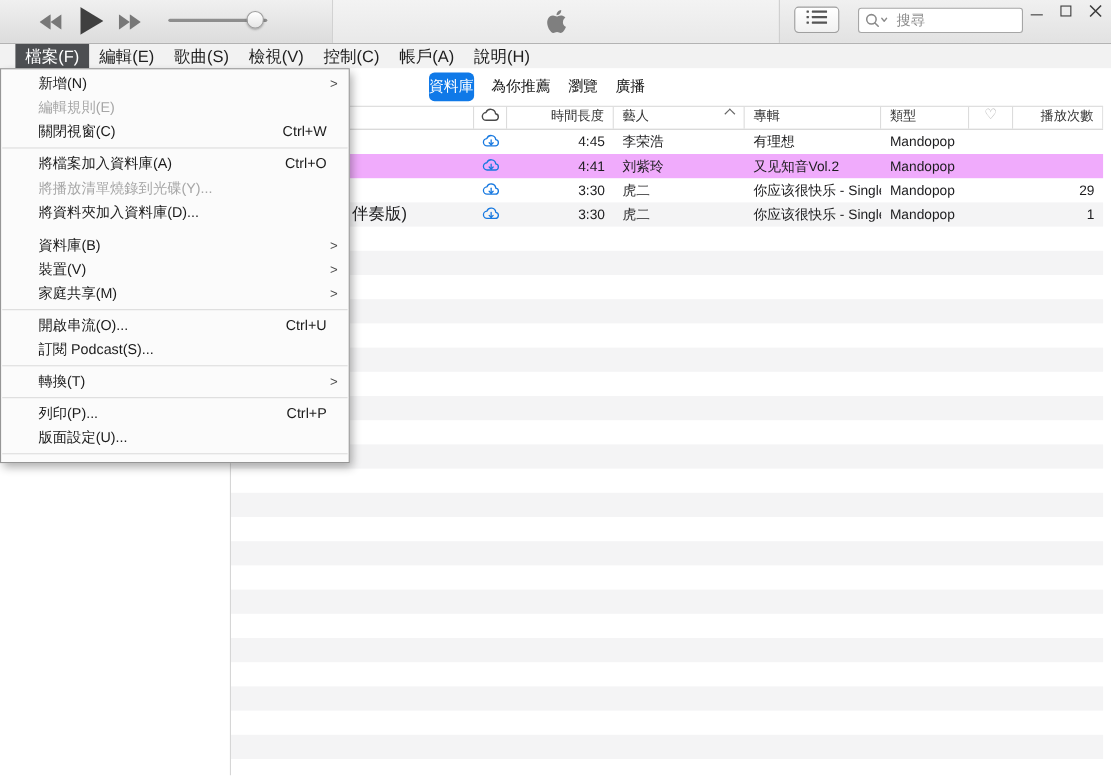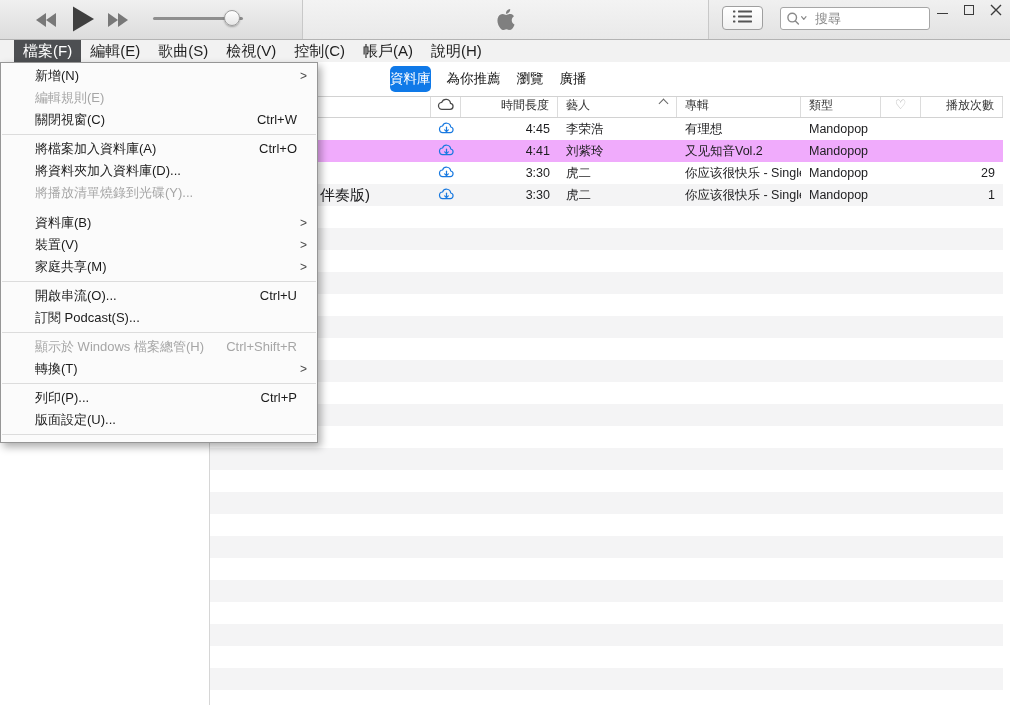--- a/index.html
+++ b/index.html
@@ -173,26 +173,26 @@
       </div>
       <div class="menu-item">
         <span>關閉視窗(C)</span>
         <span class="shortcut">Ctrl+W</span>
       </div>
       <div class="menu-sep"></div>
       <div class="menu-item">
         <span>將檔案加入資料庫(A)</span>
         <span class="shortcut">Ctrl+O</span>
       </div>
-      <div class="menu-item">
-        <span>將資料夾加入資料庫(D)...</span>
-      </div>
       <div class="menu-item disabled">
         <span>將播放清單燒錄到光碟(Y)...</span>
       </div>
+      <div class="menu-item">
+        <span>將資料夾加入資料庫(D)...</span>
+      </div>
       <div class="menu-gap"></div>
       <div class="menu-item">
         <span>資料庫(B)</span>
         <span class="subarrow">&gt;</span>
       </div>
       <div class="menu-item">
         <span>裝置(V)</span>
         <span class="subarrow">&gt;</span>
       </div>
       <div class="menu-item">
@@ -201,24 +201,20 @@
       </div>
       <div class="menu-sep"></div>
       <div class="menu-item">
         <span>開啟串流(O)...</span>
         <span class="shortcut">Ctrl+U</span>
       </div>
       <div class="menu-item">
         <span>訂閱 Podcast(S)...</span>
       </div>
       <div class="menu-sep"></div>
-      <div class="menu-item disabled">
-        <span>顯示於 Windows 檔案總管(H)</span>
-        <span class="shortcut">Ctrl+Shift+R</span>
-      </div>
       <div class="menu-item">
         <span>轉換(T)</span>
         <span class="subarrow">&gt;</span>
       </div>
       <div class="menu-sep"></div>
       <div class="menu-item">
         <span>列印(P)...</span>
         <span class="shortcut">Ctrl+P</span>
       </div>
       <div class="menu-item">

